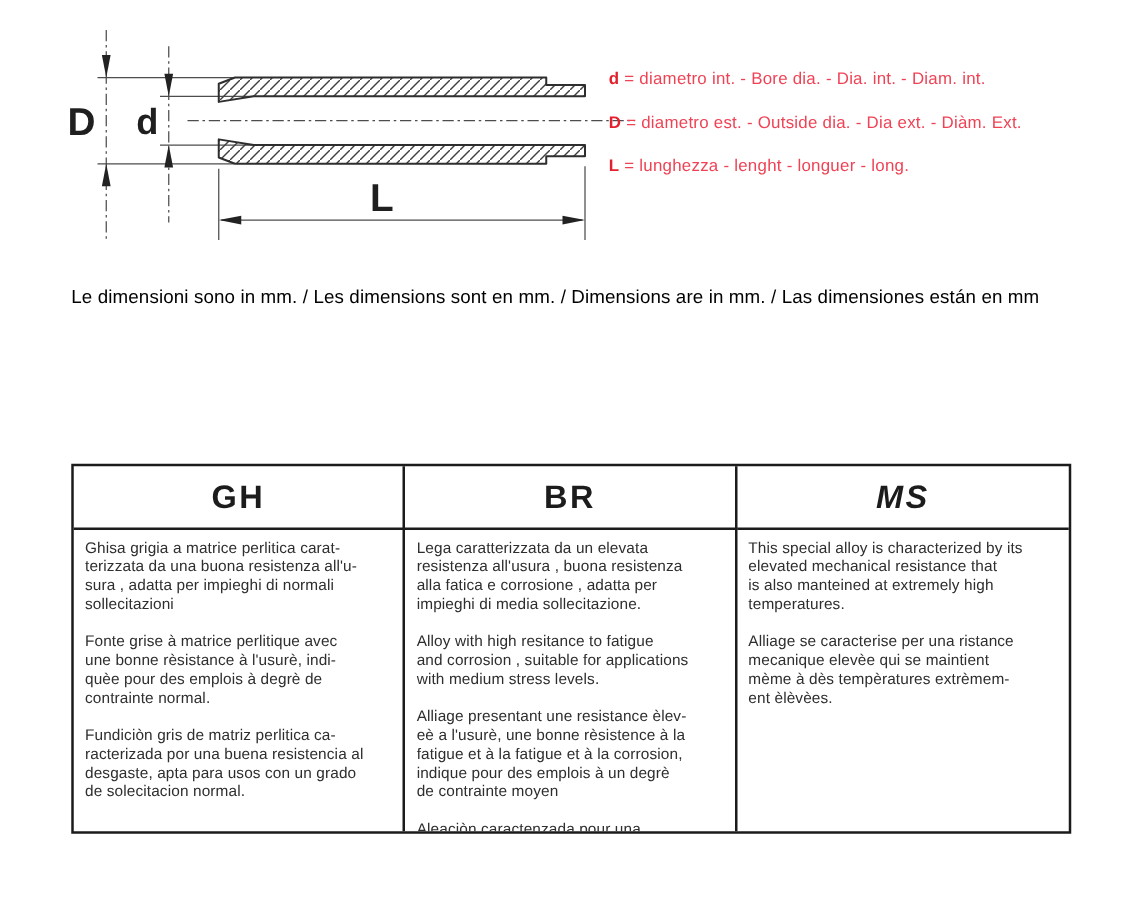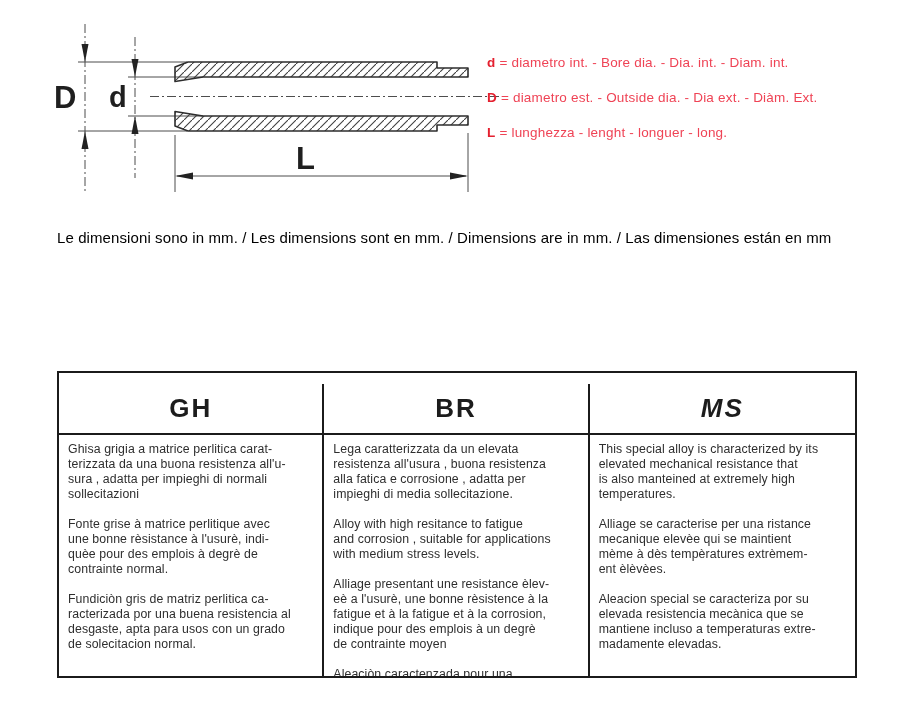--- a/index.html
+++ b/index.html
@@ -28,21 +28,21 @@
 
   
   .mat-table {
     position:absolute; left:57px; top:371px; width:796px;
     border:2px solid #1b1b1b; background:#fff;
   }
   .thead, .tbody { display:grid; grid-template-columns:1fr 1fr 1fr; }
   .th {
     height:49px; border-right:2px solid #1b1b1b; border-bottom:2px solid #1b1b1b;
     display:flex; align-items:center; justify-content:center;
-    font-size:26px; letter-spacing:2px; font-weight:600; color:#1c1c1c;margin-top:11px;
+    font-size:26px; letter-spacing:2px; font-weight:600; color:#1c1c1c;
   }
   .th:last-child { border-right:none;font-style:italic; }
   .td {
     height:241px; border-right:2px solid #1b1b1b; overflow:hidden;
     padding:7px 8px 0 9px; box-sizing:border-box;
     font-size:12.3px; line-height:15px; color:#2e2e2e; letter-spacing:0.1px;
   }
   .td:last-child { border-right:none; }
   .td p { margin:0 0 15px 0; white-space:pre-line; }
 </style>
@@ -153,21 +153,17 @@
       </div>
       <div class="td">
         <p>This special alloy is characterized by its
 elevated mechanical resistance that
 is also manteined at extremely high
 temperatures.</p>
         <p>Alliage se caracterise per una ristance
 mecanique elevèe qui se maintient
 mème à dès tempèratures extrèmem-
 ent èlèvèes.</p>
-        <p>Aleacion special se caracteriza por su
-elevada resistencia mecànica que se
-mantiene incluso a temperaturas extre-
-madamente elevadas.</p>
       </div>
     </div>
   </div>
 
 </div>
 
 </body></html>

